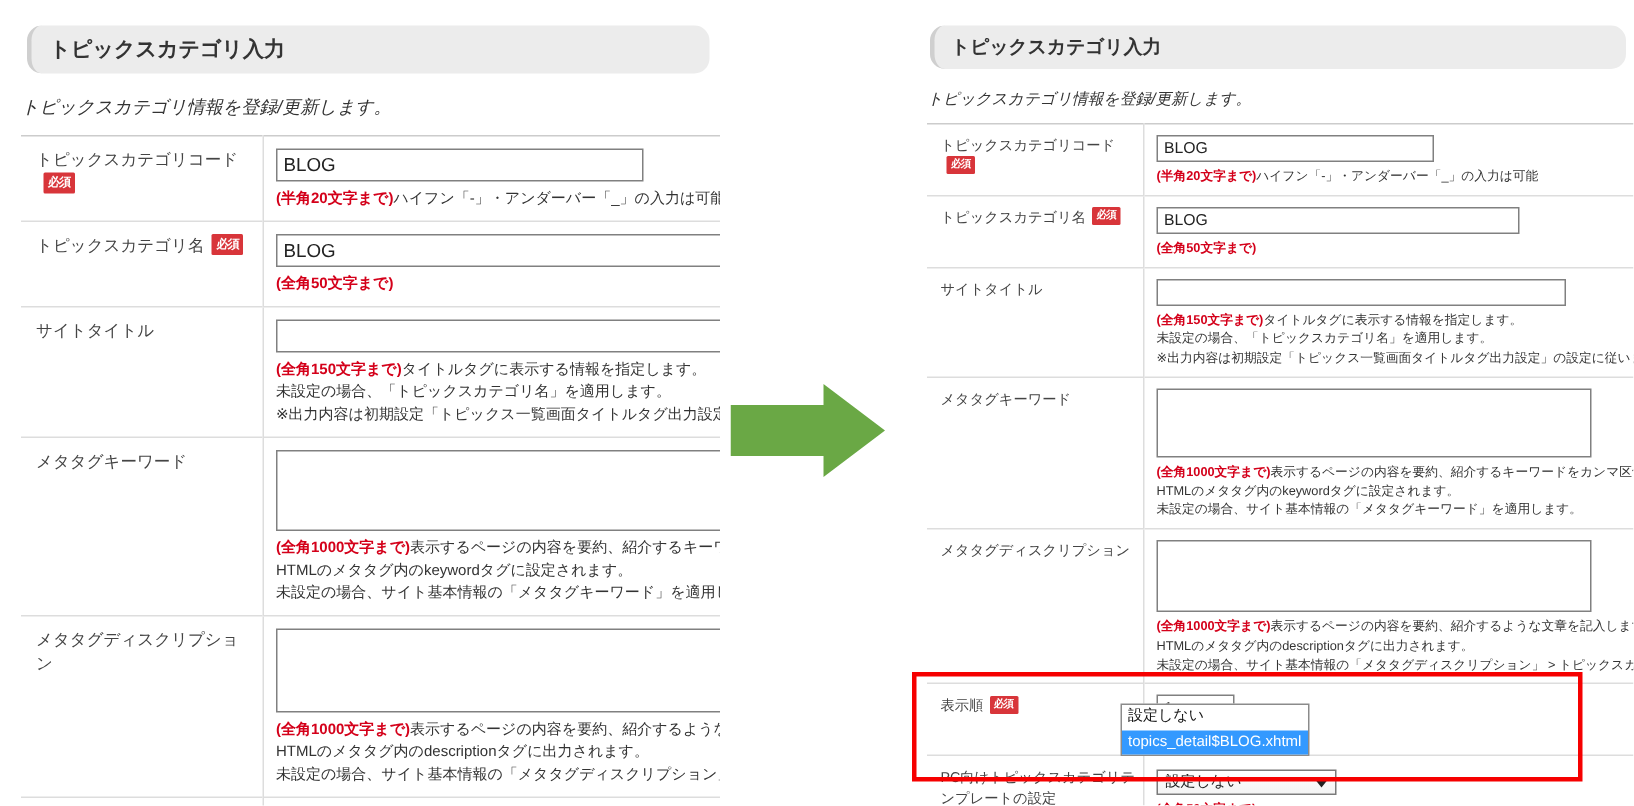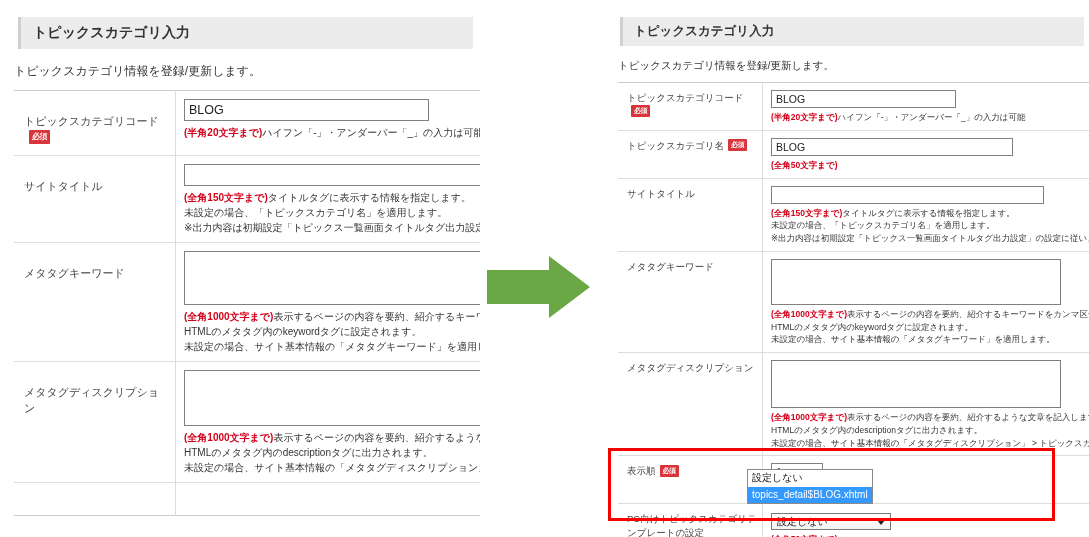--- a/index.html
+++ b/index.html
@@ -25,36 +25,38 @@
   .panel-left  { left: 0px;   width: 480px; }
   .panel-right { left: 608px; width: 481px; }
 
   
   .section-head {
     background: #ececec;
     border-left: 3px solid #cfcfcf;
     font-weight: bold;
     color: #333;
     white-space: nowrap;
+    border-radius: 10px;
   }
   .panel-left .section-head {
     margin: 17px 0 0 18px;
     width: 440px;
     padding: 7px 0 7px 12px;
     font-size: 14px;
   }
   .panel-right .section-head {
     margin: 17px 0 0 12px;
     width: 450px;
     padding: 6px 0 6px 11px;
     font-size: 12.5px;
   }
 
   .lead {
     white-space: nowrap;
+    font-style: italic;
   }
   .panel-left .lead {
     margin: 14px 0 10px 14px;
     font-size: 12px;
   }
   .panel-right .lead {
     margin: 13px 0 9px 10px;
     font-size: 10.5px;
   }
 
@@ -72,21 +74,21 @@
   table.form-table tr:last-child { border-bottom: none; }
 
   td.lbl, td.val {
     vertical-align: top;
     background: #ffffff;
   }
   td.lbl {
     border-right: 1px solid #dddddd;
     color: #444;
   }
-  .panel-left td.lbl  { width: 145px; padding: 23px 6px 9px 10px; font-size: 11px; line-height: 1.45; }
+  .panel-left td.lbl  { width: 145px; padding: 9px 6px 9px 10px; font-size: 11px; line-height: 1.45; }
   .panel-left td.val  { padding: 8px 4px 7px 8px; }
   .panel-right td.lbl { width: 130px; padding: 8px 5px 8px 9px; font-size: 9.5px; line-height: 1.45; }
   .panel-right td.val { padding: 7px 4px 6px 8px; }
 
   .req-badge {
     display: inline-block;
     background: #d8353a;
     color: #ffffff;
     font-weight: bold;
     border-radius: 1px;
@@ -221,20 +223,31 @@
           <span>トピックスカテゴリコード</span><span class="req-badge">必須</span>
         </td>
         <td class="val">
           <input class="txt w-code-l" type="text" value="BLOG" style="">
           <div class="note">
             <span class="note-line"><span class="em">(半角20文字まで)</span><span>ハイフン「-」・アンダーバー「_」の入力は可能</span></span>
           </div>
         </td>
       </tr>
 
+      <tr>
+        <td class="lbl">
+          <span>トピックスカテゴリ名</span><span class="req-badge">必須</span>
+        </td>
+        <td class="val">
+          <input class="txt w-name-l" type="text" value="BLOG" style="">
+          <div class="note">
+            <span class="note-line em">(全角50文字まで)</span>
+          </div>
+        </td>
+      </tr>
 
       <tr>
         <td class="lbl">
           <span>サイトタイトル</span>
         </td>
         <td class="val">
           <input class="txt w-title-l" type="text" value="" style="">
           <div class="note">
             <span class="note-line"><span class="em">(全角150文字まで)</span><span>タイトルタグに表示する情報を指定します。</span></span>
             <span class="note-line">未設定の場合、「トピックスカテゴリ名」を適用します。</span>

